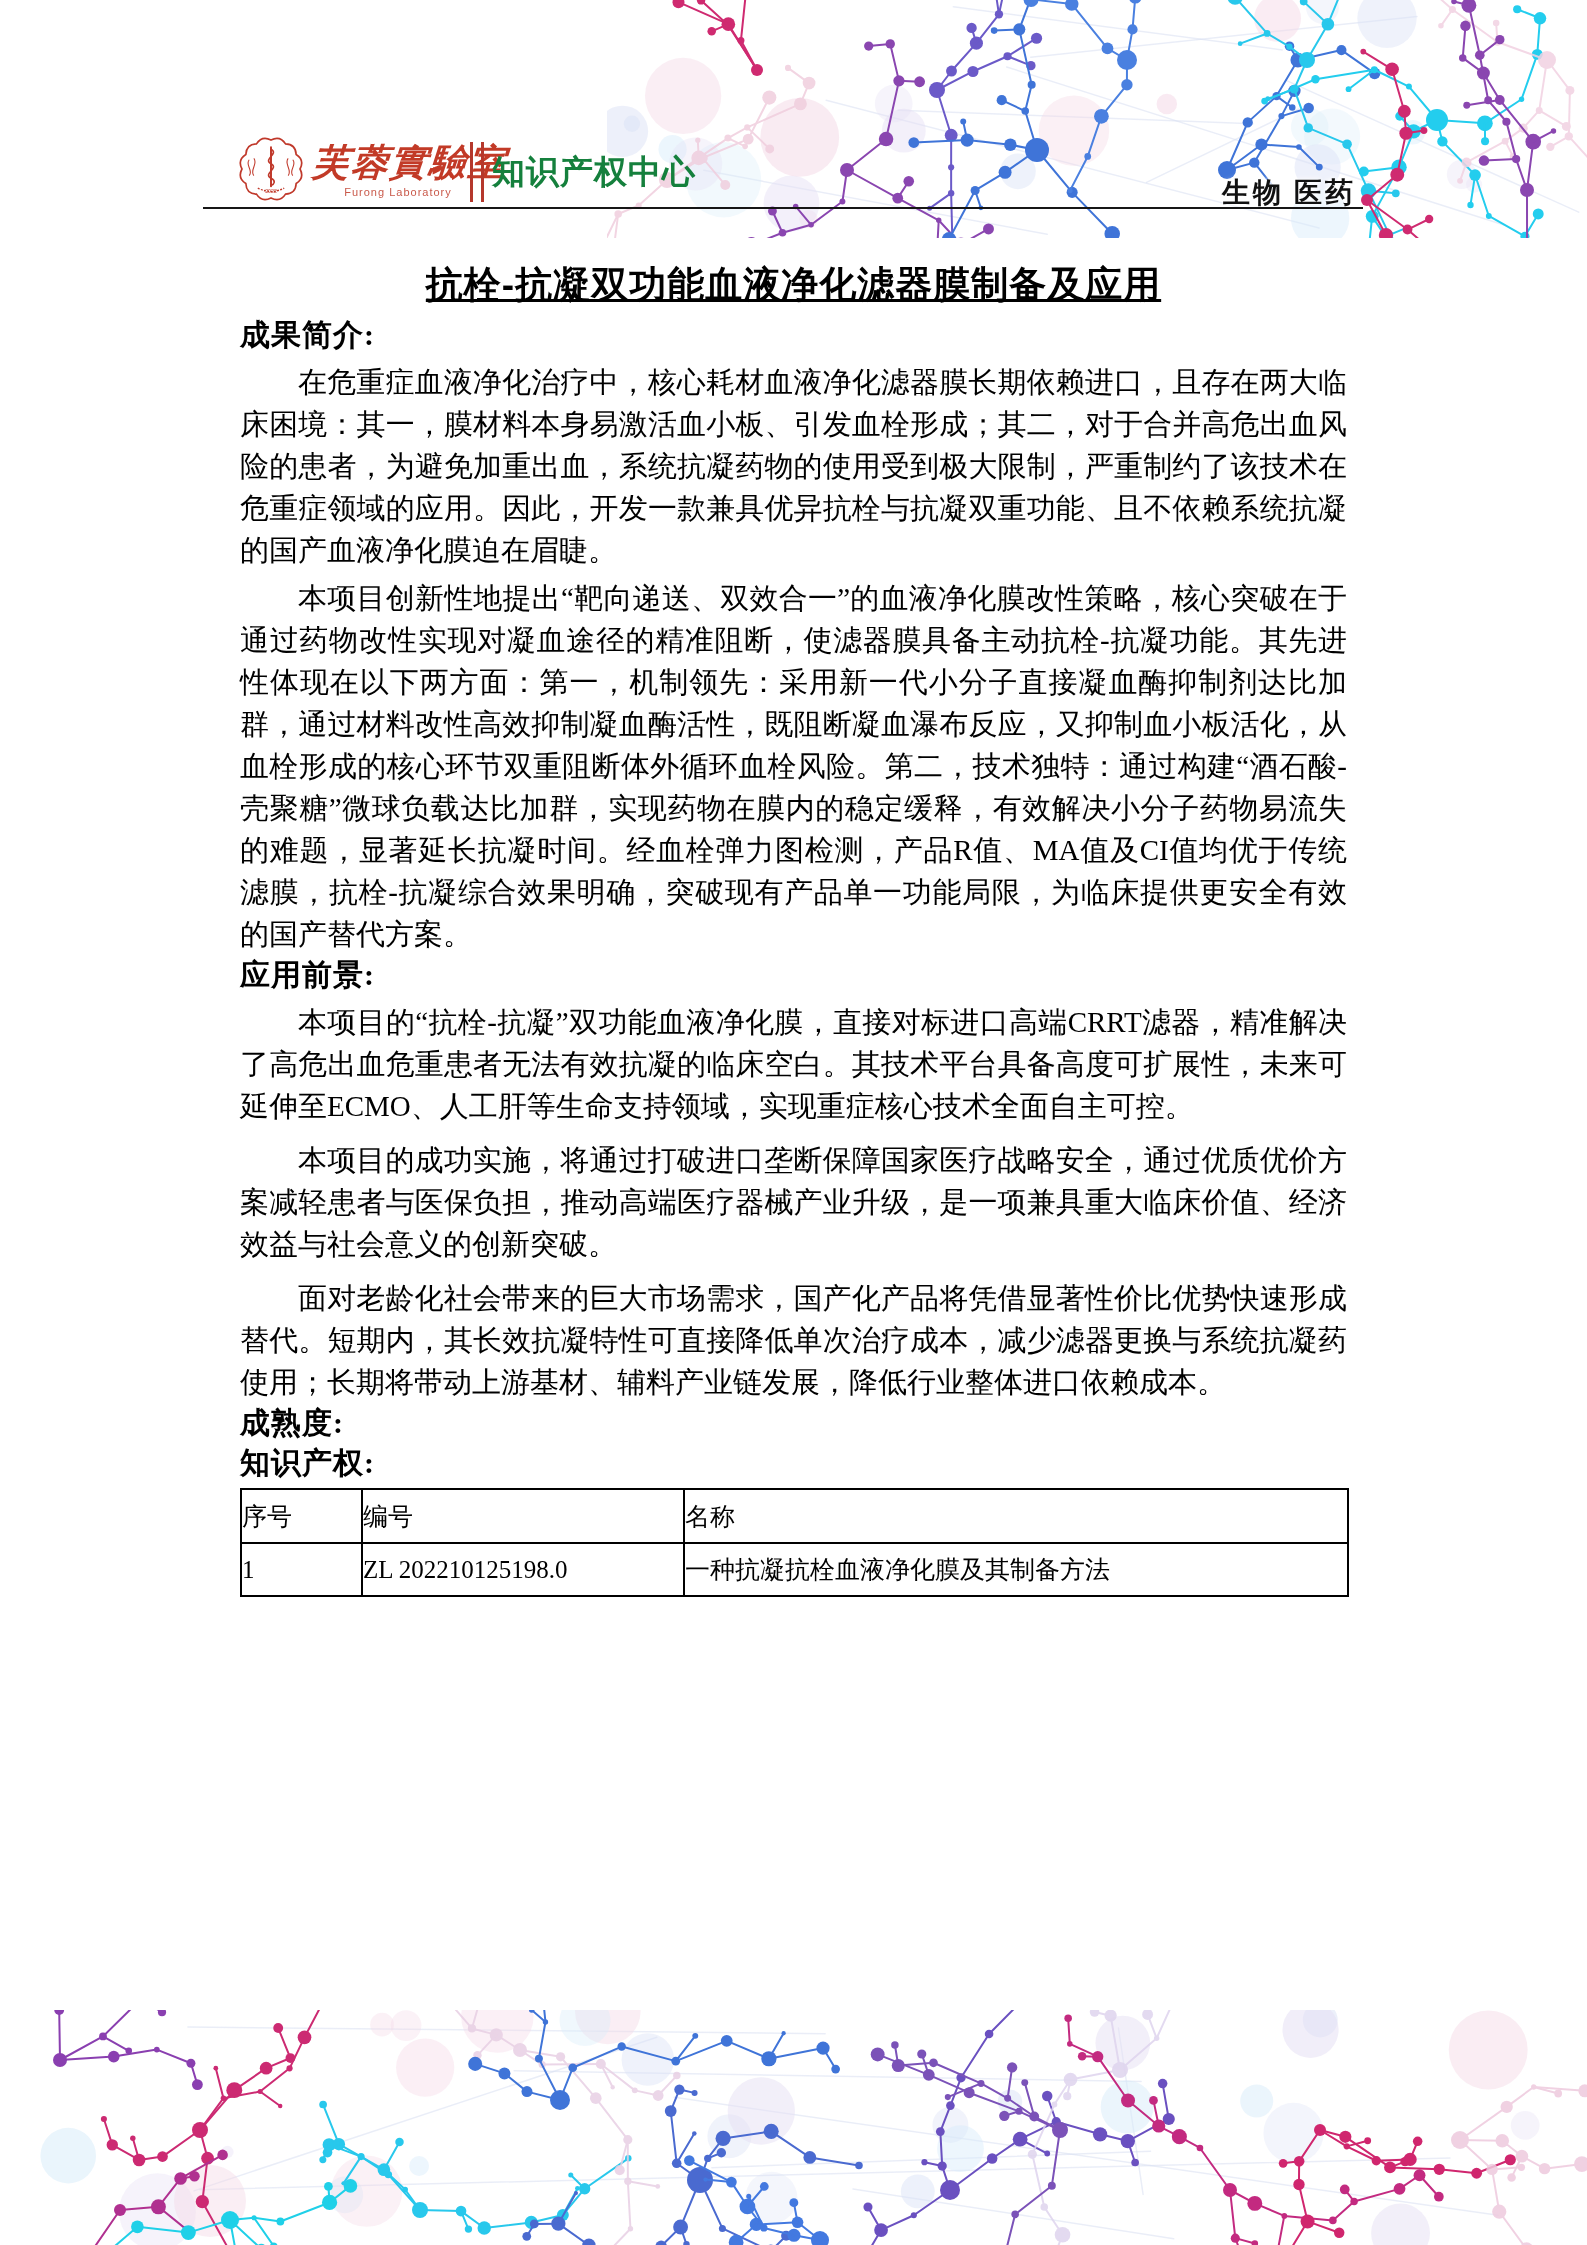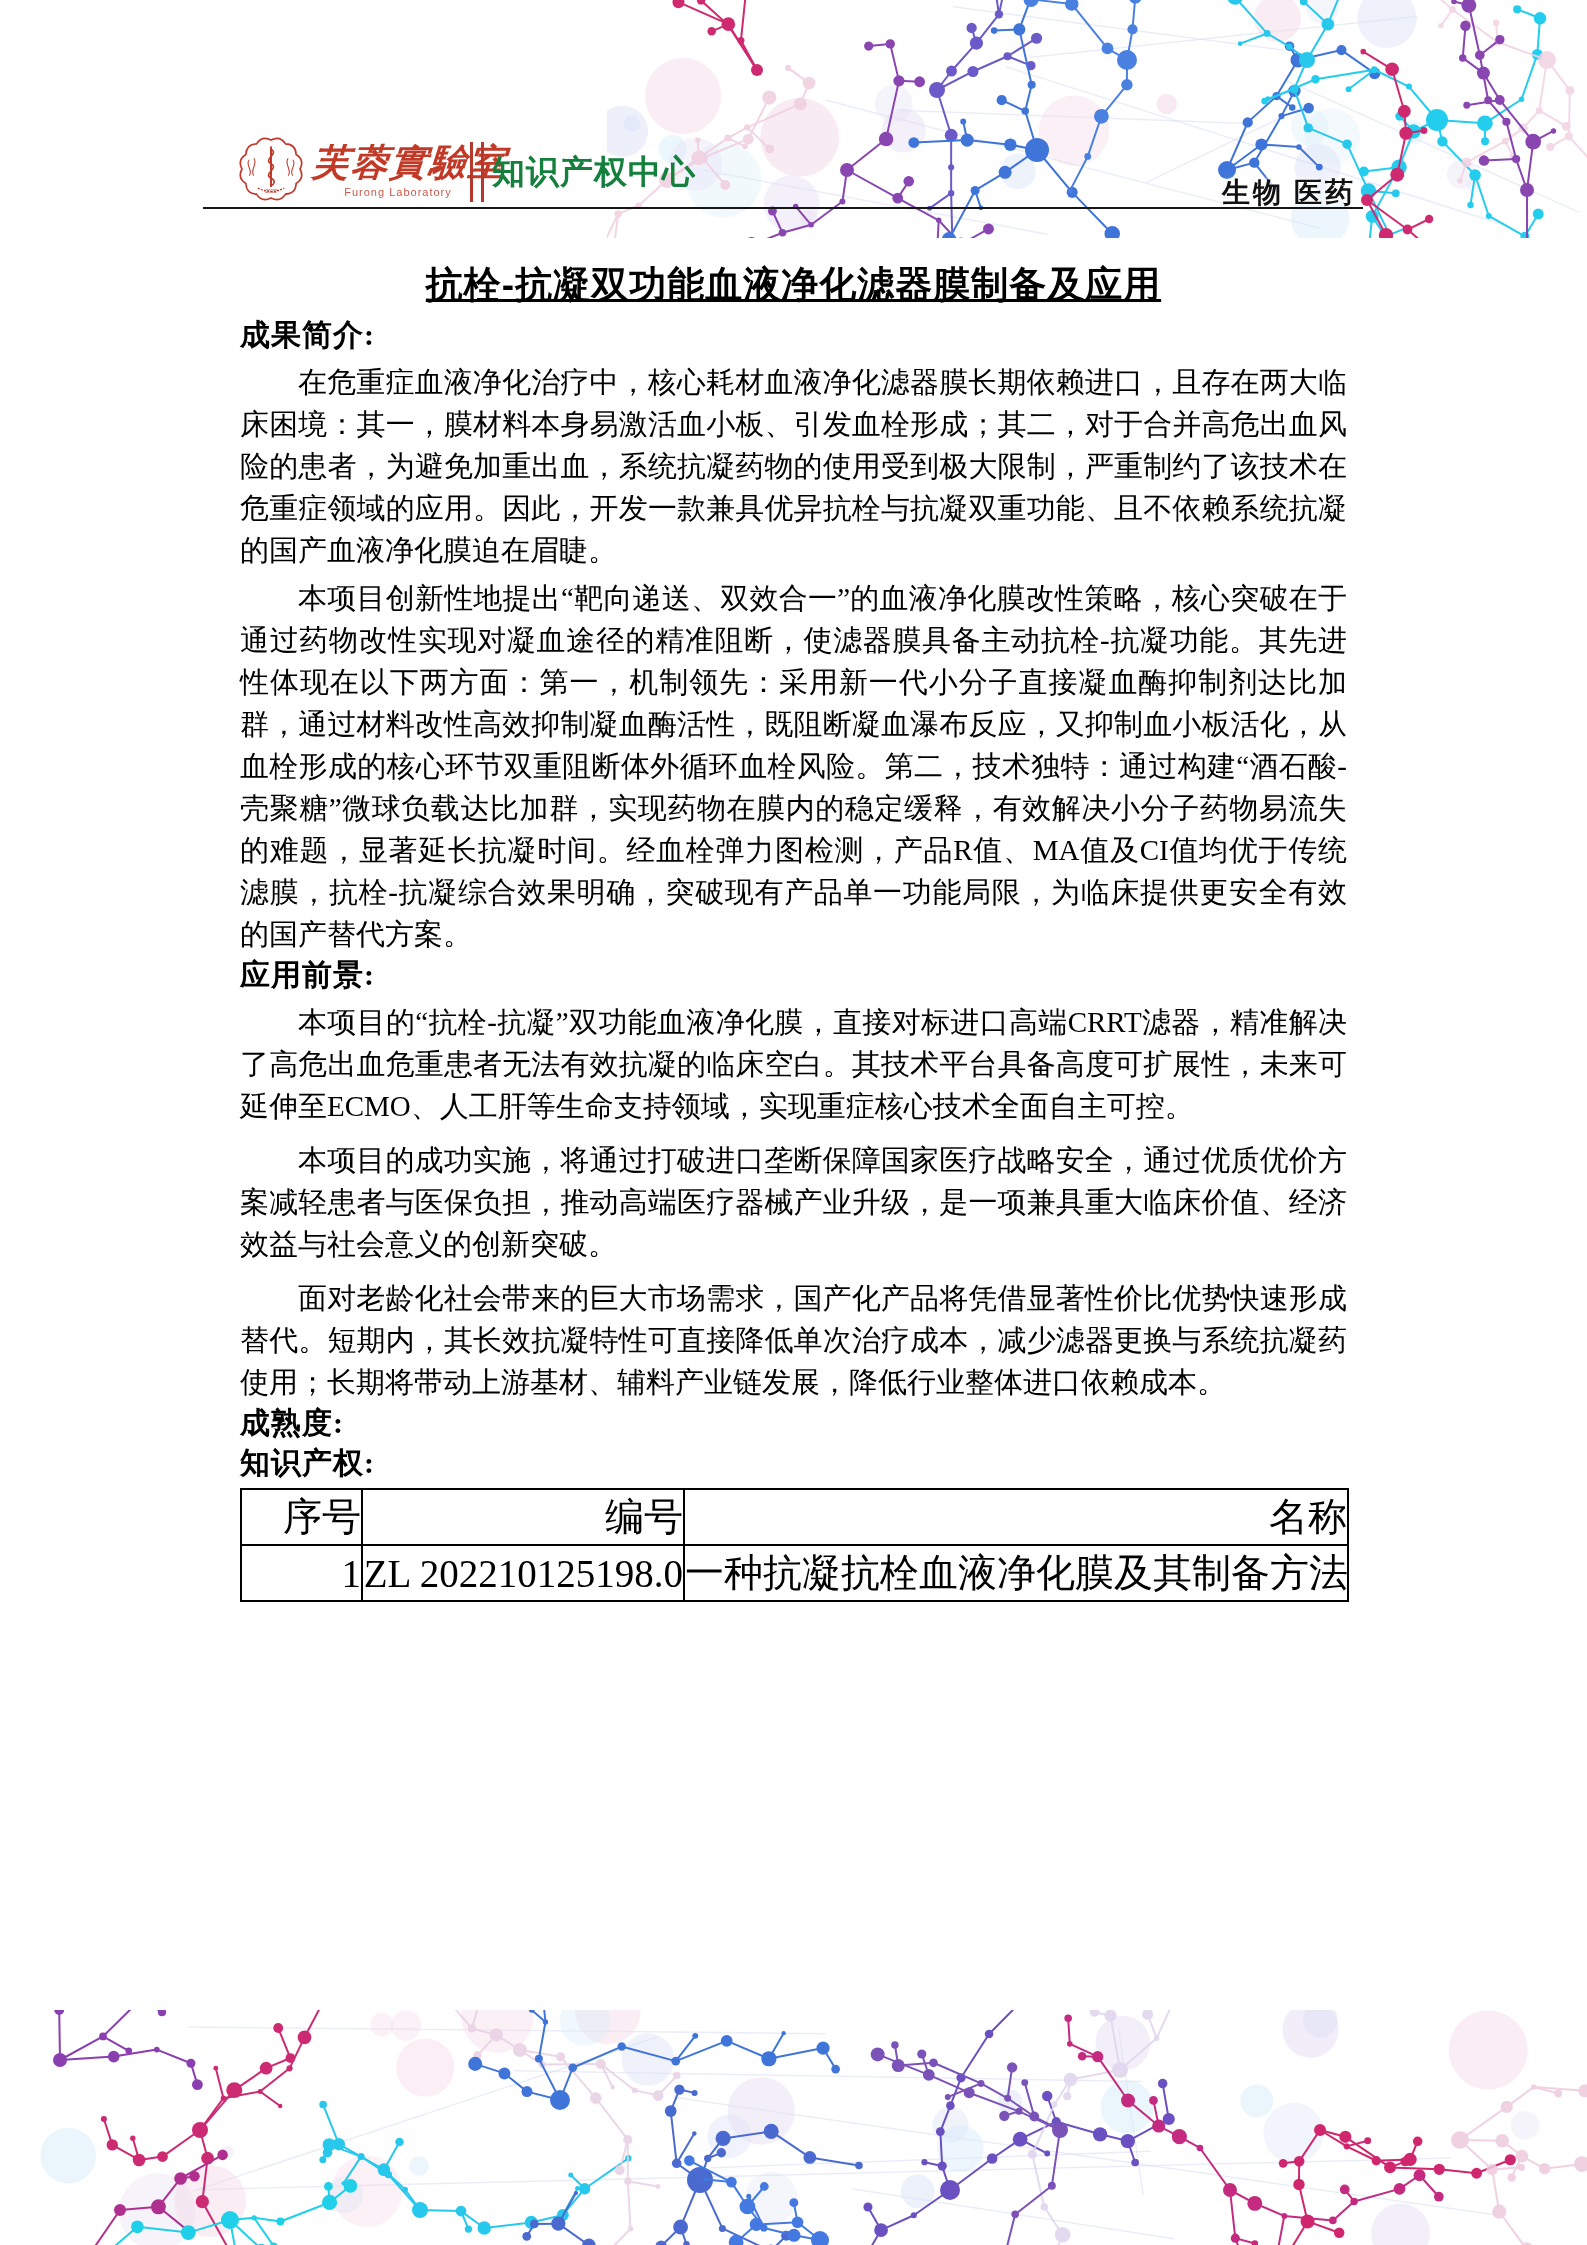--- a/index.html
+++ b/index.html
@@ -79,22 +79,22 @@
   }
   .sec-prospect p + p{margin-top:12px;}
   .plain{ text-align:left; }
   
   table.ip-table{
     margin-top:5px;width:1107px;
     border-collapse:collapse;table-layout:fixed;
   }
   .ip-table th,.ip-table td{
     border:2px solid #000;
-    font-size:39px;font-weight:normal;
-    text-align:right;vertical-align:middle;
+    font-size:25px;font-weight:normal;
+    text-align:left;vertical-align:middle;
     padding:0;overflow:hidden;white-space:nowrap;
   }
   .ip-table thead tr{height:54px;}
   .ip-table tbody tr{height:53px;}
 </style>
 </head>
 <body>
 
 <div class="page">
 

